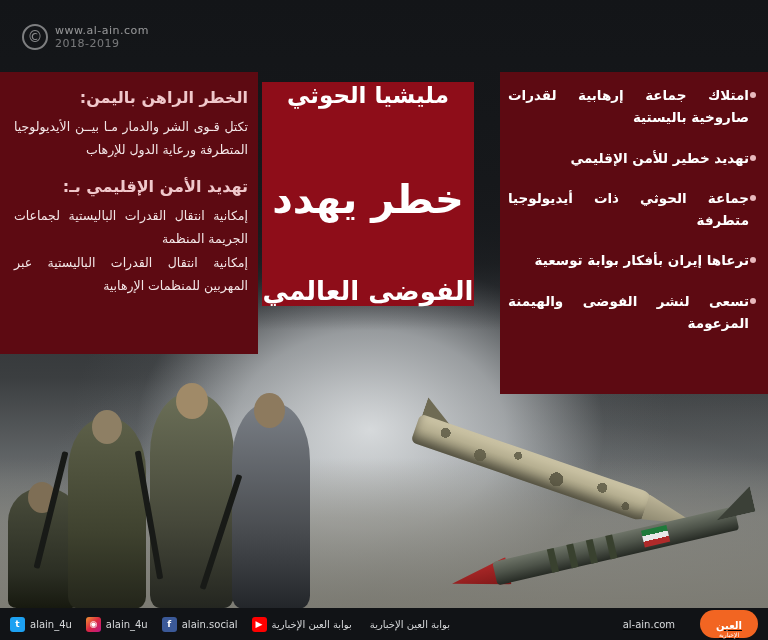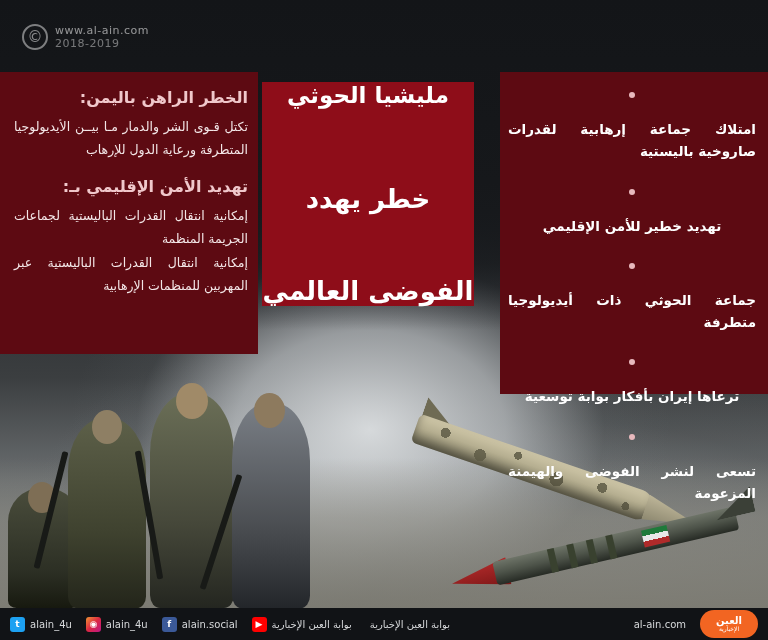--- a/index.html
+++ b/index.html
@@ -122,40 +122,40 @@
   .center-box {
     position: absolute; left: 262px; top: 82px; width: 212px; height: 224px;
     background: #8e0d19;
     display: flex; flex-direction: column; align-items: center; justify-content: space-between;
     gap: 2px;
   }
   .center-box .l1 {
     color: #fff; font-size: 23px; font-weight: bold; letter-spacing: .5px;
   }
   .center-box .l2 {
-    color: #fff; font-size: 26px; font-weight: bold; margin-top: 18px;
+    color: #fff; font-size: 40px; font-weight: bold; margin-top: 18px;
   }
   .center-box .l3 {
     color: #fff; font-size: 26px; font-weight: bold; margin-top: 4px;
   }
   .sec-title {
     color: #f0c8cb; font-size: 16px; font-weight: bold; margin-bottom: 8px;
   }
   .sec-body {
     color: #f3e6e7; font-size: 12.5px; line-height: 1.85;
     text-align: justify; text-align-last: right;
   }
   .sec-spacer { height: 16px; }
   .left-wrap { position: absolute; left: 14px; top: 88px; width: 234px; }
 
   
   .right-wrap { position: absolute; right: 12px; top: 84px; width: 248px; }
   .bullet {
-    display: flex; flex-direction: column; align-items: center;
-    gap: 20px; margin-bottom: 18px;
+    display: flex; flex-direction: row; align-items: flex-start;
+    gap: 1px; margin-bottom: 18px;
   }
   .dot {
     flex: 0 0 auto; width: 6px; height: 6px; border-radius: 50%;
     background: #e8b9bd; margin-top: 8px;
   }
   .bullet-text {
     color: #ffffff; font-size: 13.5px; font-weight: bold; line-height: 1.65;
     text-align: justify; text-align-last: right; flex: 1 1 auto;
   }
 
@@ -186,26 +186,26 @@
     width: 15px; height: 15px; border-radius: 3px;
     display: flex; align-items: center; justify-content: center;
     color: #fff; font-size: 9px; font-weight: bold;
   }
   .s-tw { background: #1da1f2; }
   .s-ig { background: linear-gradient(135deg,#f09433,#dc2743,#bc1888); }
   .s-fb { background: #3b5998; }
   .s-yt { background: #ff0000; }
   .s-lbl { color: #d7d9db; font-size: 10px; }
   .f-mid { color: #d7d9db; font-size: 10px; margin-left: 18px; direction: rtl; }
-  .f-right { margin-left: auto; display: flex; align-items: center; gap: 14px; }
+  .f-right { margin-left: auto; display: flex; align-items: center; gap: 25px; text-decoration: underline; }
   .f-url { color: #d7d9db; font-size: 10px; }
   .logo-badge {
     width: 58px; height: 28px; border-radius: 14px;
     background: #f26522; color: #fff; font-size: 10px; font-weight: bold;
-    display: flex; flex-direction: column; align-items: center; justify-content: center;
+    display: flex; flex-direction: column; align-items: center; justify-content: flex-end;
     line-height: 1.05; direction: rtl;
   }
   .logo-badge .b2 { font-size: 6px; font-weight: normal; }
 </style>
 </head>
 <body>
 
 <div id="page">
 
   <div class="photo-bg"></div>

